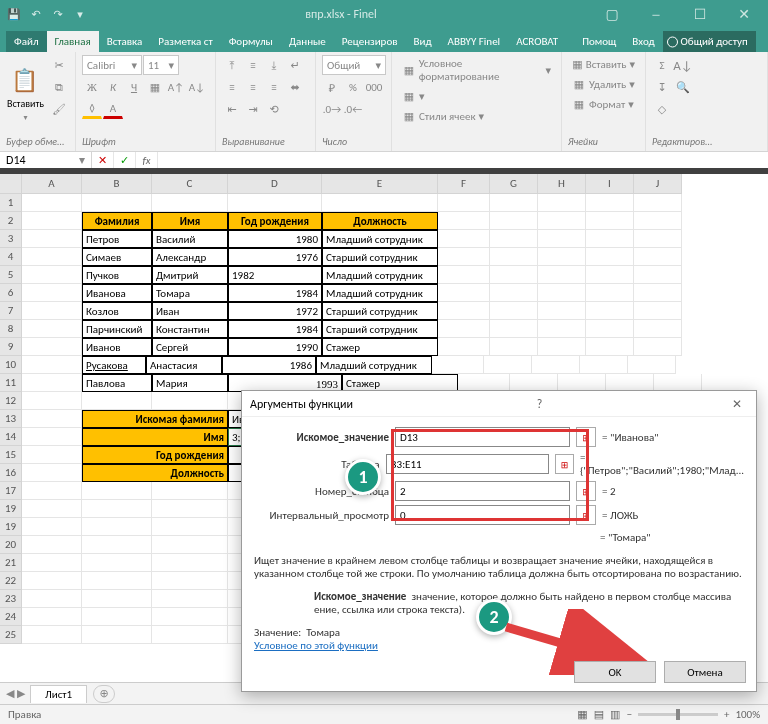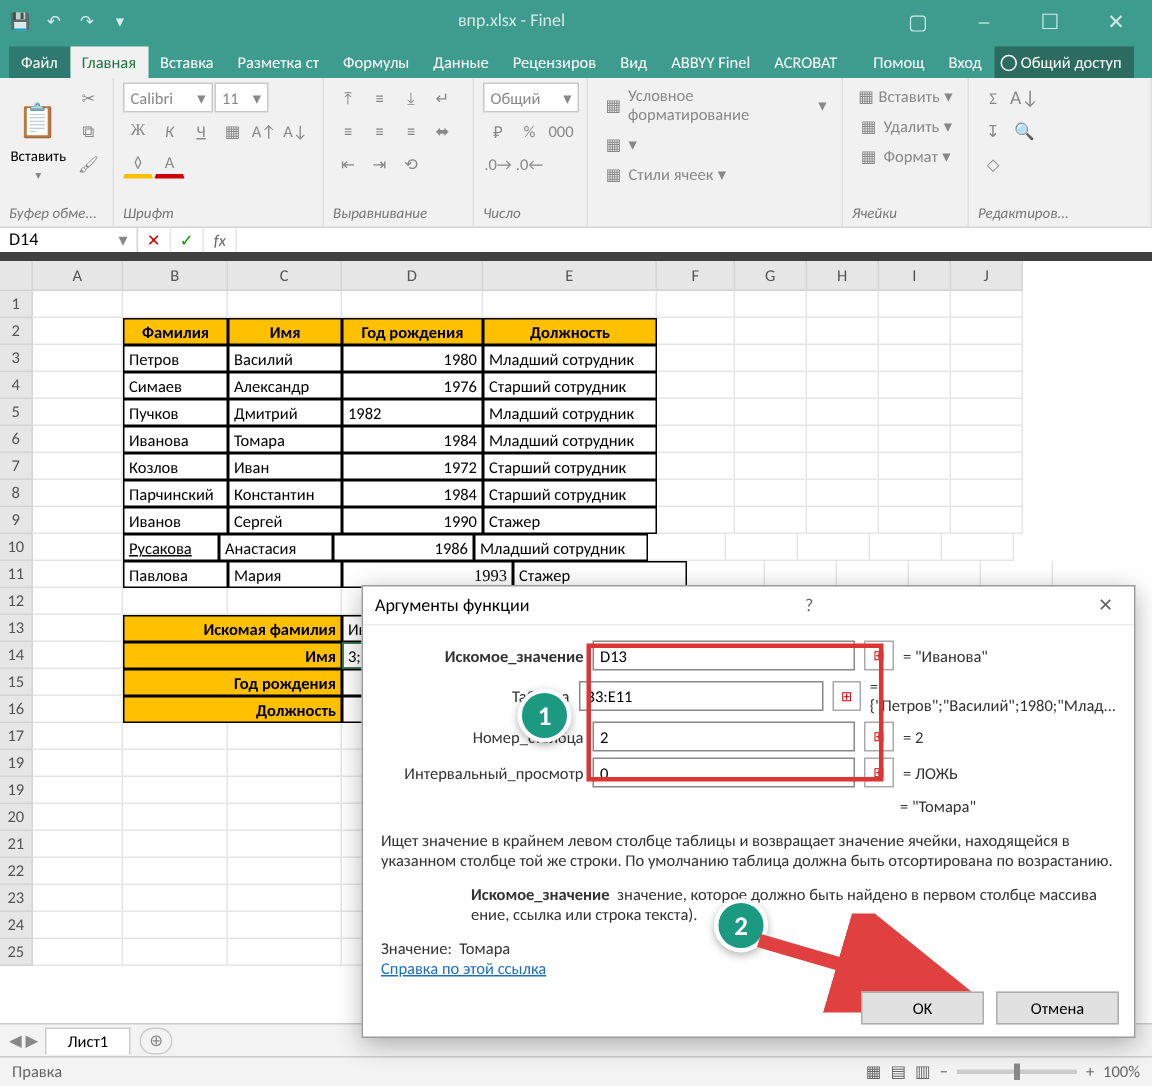--- a/index.html
+++ b/index.html
@@ -629,21 +629,21 @@
         </div>
       </div>
     <div style="margin-left:346px;margin-top:6px;">= "Томара"</div>
     <div class="dlg-desc">Ищет значение в крайнем левом столбце таблицы и возвращает значение ячейки, находящейся в указанном столбце той же строки. По умолчанию таблица должна быть отсортирована по возрастанию.</div>
     <div class="dlg-arg-desc">
       <b>Искомое_значение</b>&nbsp;&nbsp;<span>значение, которое должно быть найдено в первом столбце массива            ение, ссылка или строка текста).</span>
     </div>
     <div class="dlg-result">
       <span>Значение:</span>&nbsp;&nbsp;<span>Томара</span>
     </div>
-    <a href="#" class="dlg-link">Справка по этой ссылка</a>
+    <a href="#" class="dlg-link">Условное по этой функции</a>
   </div>
   <div class="red-box"></div>
   <div class="callout" style="left:103px;top:68px;">1</div>
   <div class="callout" style="left:234px;top:208px;">2</div>
   <svg class="arrow-svg" style="left:254px;top:218px;width:160px;height:66px;">
     <defs>
         <marker id="ah" markerWidth="12" markerHeight="12" refX="9" refY="5" orient="auto">
           <polygon points="0,0 12,5 0,10" fill="#e04040"></polygon>
         </marker>
       </defs>

